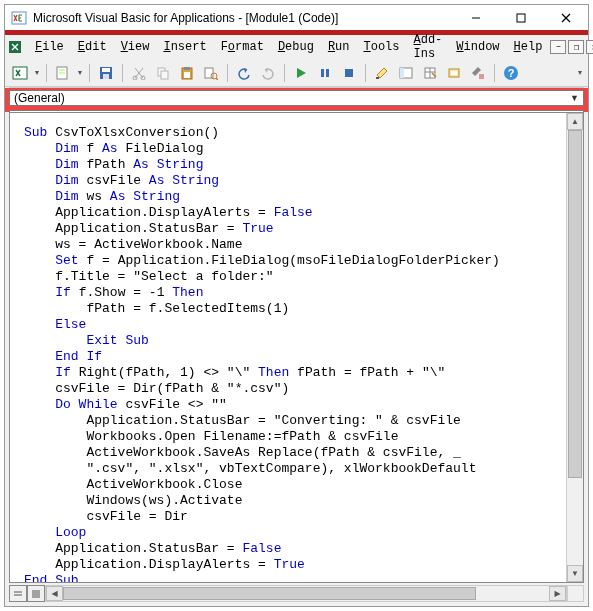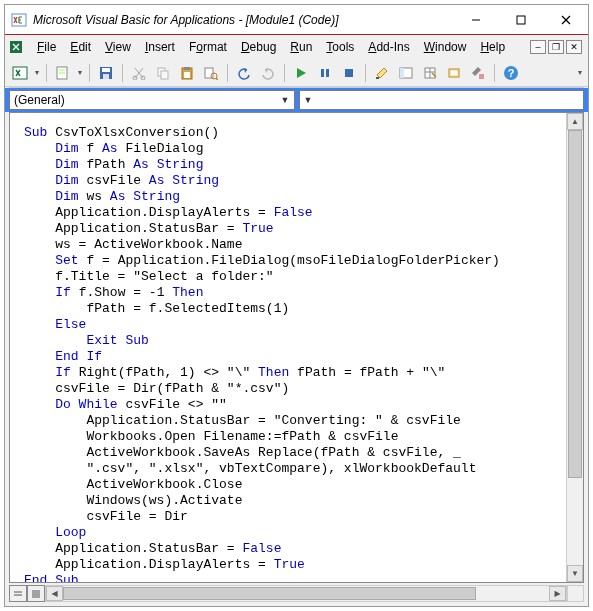--- a/index.html
+++ b/index.html
@@ -16,25 +16,24 @@
     border: 1px solid #999;
     width: 100%;
     height: 100%;
     display: flex;
     flex-direction: column;
     background: #f0f0f0;
   }
   .titlebar {
     height: 30px;
     background: #fff;
-    border-bottom: 1px solid #b91c1c;
+    border-bottom: 5px solid #b91c1c;
     display: flex;
     align-items: center;
     padding: 0 0 0 6px;
-    font-style: italic;
   }
   .titlebar .app-icon {
     width: 16px;
     height: 16px;
     margin-right: 6px;
     display: flex;
     align-items: center;
     justify-content: center;
   }
   .titlebar .title-text { flex: 1; color: #000; font-size: 12px; }
@@ -49,20 +48,21 @@
     font-size: 13px;
   }
 
   .menubar {
     height: 24px;
     display: flex;
     align-items: center;
     padding: 0 2px;
     background: #f0f0f0;
     gap: 2px;
+    font-family: Liberation Mono, monospace;
   }
   .menubar .menu-icon {
     width: 18px; height: 18px;
     display: flex; align-items: center; justify-content: center;
     margin-right: 4px;
   }
   .menubar .menu-item {
     padding: 2px 6px;
     cursor: default;
     font-size: 12px;
@@ -116,21 +116,22 @@
     display: flex; align-items: center; justify-content: center;
     font-size: 8px;
     color: #555;
   }
 
   .combo-row {
     height: 24px;
     display: flex;
     padding: 2px 4px;
     gap: 4px;
-    background: #3b82f6;
+    background: #ef4444;
+    flex-direction: column;
   }
   .combo {
     flex: 1;
     height: 20px;
     border: 1px solid #7a7a7a;
     background: #fff;
     display: flex;
     align-items: center;
     padding: 0 4px;
     font-size: 12px;

